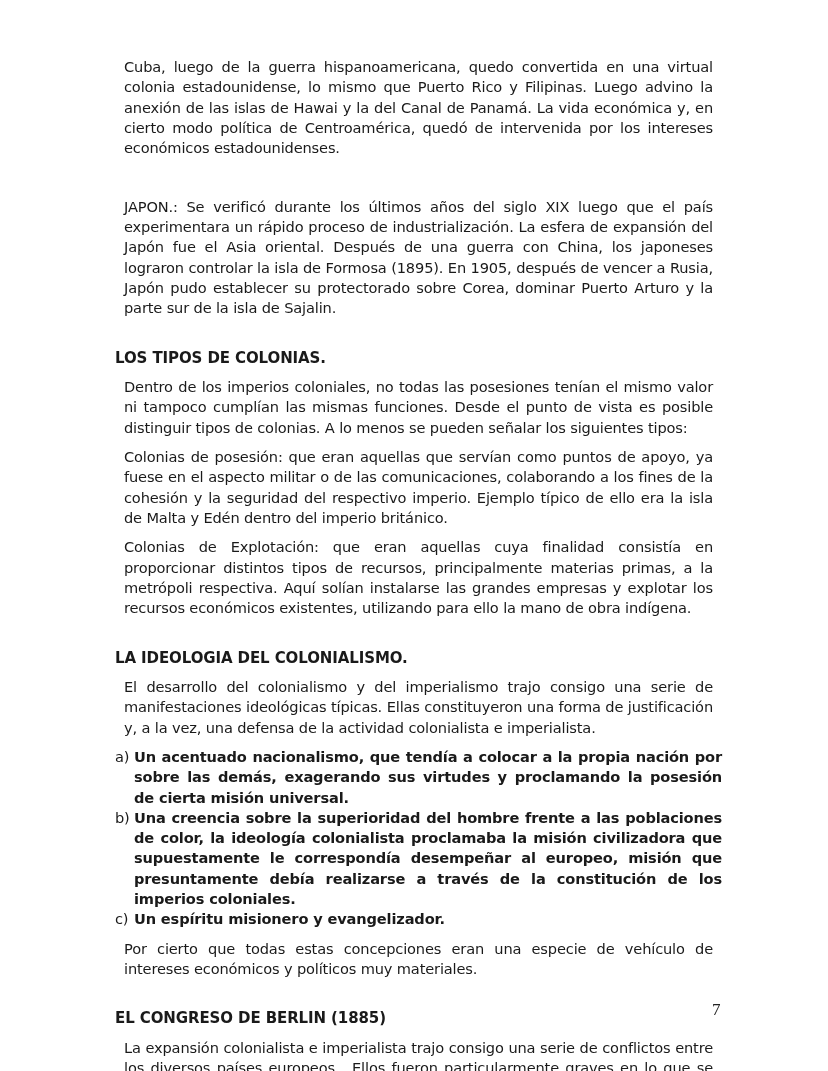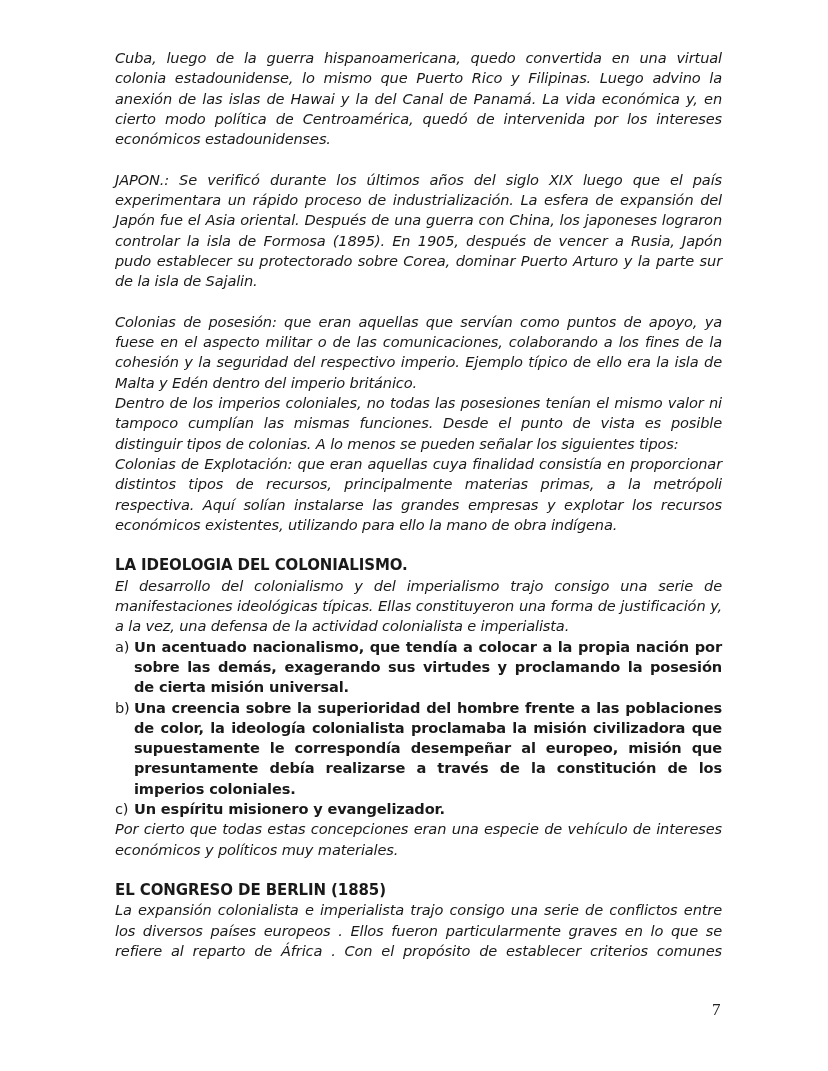--- a/index.html
+++ b/index.html
@@ -18,23 +18,22 @@
   .page {
     position: absolute;
     left: 115px;
     top: 48px;
     width: 607px;
   }
   .para {
     font-size: 14.6px;
     line-height: 20.3px;
     text-align: justify;
-    margin: 0;
+    margin: 9px;
     letter-spacing: -0.15px;
-    font-style: italic;
   }
   .gap { height: 20.3px; }
   .heading {
     font-size: 15px;
     line-height: 20.3px;
     font-weight: bold;
     margin: 0;
     letter-spacing: -0.1px;
   }
   .list-item {
@@ -67,22 +66,23 @@
 <div class="page">
 
   <p class="para">Cuba, luego de la guerra hispanoamericana, quedo convertida en una virtual colonia estadounidense, lo mismo que Puerto Rico y Filipinas. Luego advino la anexión de las islas de Hawai y la del Canal de Panamá. La vida económica y, en cierto modo política de Centroamérica, quedó de intervenida por los intereses económicos estadounidenses.</p>
 
   <div class="gap"></div>
 
   <p class="para">JAPON.: Se verificó durante los últimos años del siglo XIX luego que el país experimentara un rápido proceso de industrialización. La esfera de expansión del Japón fue el Asia oriental. Después de una guerra con China, los japoneses lograron controlar la isla de Formosa (1895). En 1905, después de vencer a Rusia, Japón pudo establecer su protectorado sobre Corea, dominar Puerto Arturo y la parte sur de la isla de Sajalin.</p>
 
   <div class="gap"></div>
 
+  <h2 class="heading">LOS TIPOS DE COLONIAS.</h2>
+  <p class="para">Dentro de los imperios coloniales, no todas las posesiones tenían el mismo valor ni tampoco cumplían las mismas funciones. Desde el punto de vista es posible distinguir tipos de colonias. A lo menos se pueden señalar los siguientes tipos:</p>
   <p class="para">Colonias de posesión: que eran aquellas que servían como puntos de apoyo, ya fuese en el aspecto militar o de las comunicaciones, colaborando a los fines de la cohesión y la seguridad del respectivo imperio. Ejemplo típico de ello era la isla de Malta y Edén dentro del imperio británico.</p>
-  <p class="para">Dentro de los imperios coloniales, no todas las posesiones tenían el mismo valor ni tampoco cumplían las mismas funciones. Desde el punto de vista es posible distinguir tipos de colonias. A lo menos se pueden señalar los siguientes tipos:</p>
   <p class="para">Colonias de Explotación: que eran aquellas cuya finalidad consistía en proporcionar distintos tipos de recursos, principalmente materias primas, a la metrópoli respectiva. Aquí solían instalarse las grandes empresas y explotar los recursos económicos existentes, utilizando para ello la mano de obra indígena.</p>
 
   <div class="gap"></div>
 
   <h2 class="heading">LA IDEOLOGIA DEL COLONIALISMO.</h2>
   <p class="para">El desarrollo del colonialismo y del imperialismo trajo consigo una serie de manifestaciones ideológicas típicas. Ellas constituyeron una forma de justificación y, a la vez, una defensa de la actividad colonialista e imperialista.</p>
 
   <div>
     <div class="list-item">
       <span class="list-marker">a)</span>

